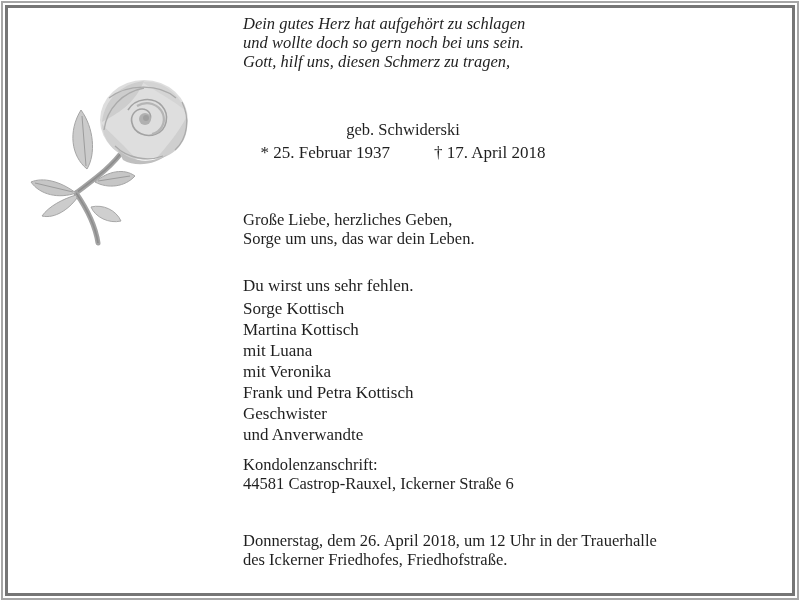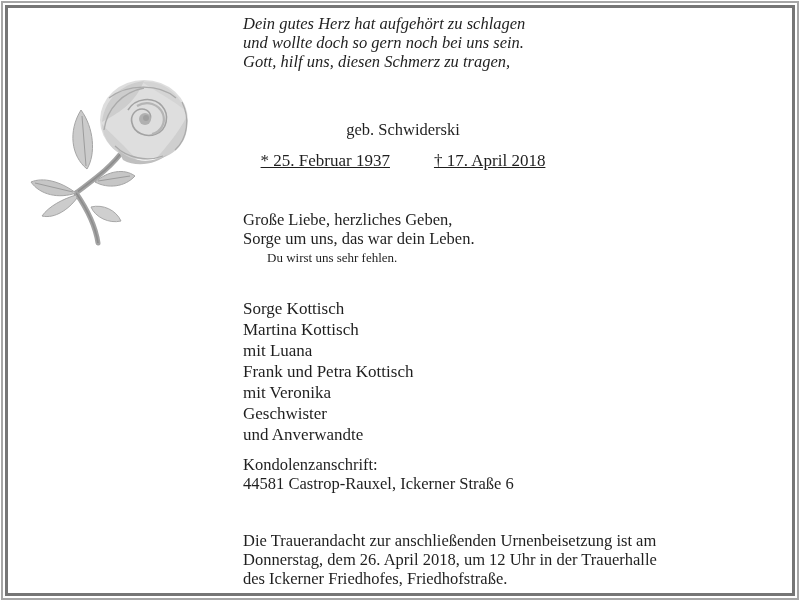--- a/index.html
+++ b/index.html
@@ -55,37 +55,35 @@
     font-size: 16.5px;
     line-height: 19px;
     margin-top: 17px;
   }
   .dates-row {
     display: flex;
     justify-content: center;
     gap: 44px;
     font-size: 17px;
     line-height: 20px;
-    margin-top: 12px;
+    margin-top: 4px;
     white-space: nowrap;
-    text-decoration: underline;
   }
 
   .verse {
     left: 243px; top: 210px;
     font-size: 16.5px;
     line-height: 19px;
     white-space: nowrap;
   }
   .missing-line {
-    left: 243px; top: 248px;
-    font-size: 13px;
+    left: 243px; top: 276px;
+    font-size: 17px;
     line-height: 19px;
     white-space: nowrap;
-    margin-left: 24px;
   }
 
   .mourners {
     left: 243px; top: 298px;
     font-size: 17px;
     line-height: 21px;
     white-space: nowrap;
   }
 
   .condolence {
@@ -173,30 +171,29 @@
     <div>Große Liebe, herzliches Geben,</div>
     <div>Sorge um uns, das war dein Leben.</div>
   </div>
 
   <div class="abs missing-line">Du wirst uns sehr fehlen.</div>
 
   <div class="abs mourners">
     <div>Sorge Kottisch</div>
     <div>Martina Kottisch</div>
     <div>mit Luana</div>
+    <div>mit Veronika</div>
     <div>Frank und Petra Kottisch</div>
-    <div>mit Veronika</div>
     <div>Geschwister</div>
     <div>und Anverwandte</div>
   </div>
 
   <div class="abs condolence">
     <div>Kondolenzanschrift:</div>
     <div>44581 Castrop-Rauxel, Ickerner Straße 6</div>
   </div>
 
   <div class="abs service">
-    <div>Die Trauerandacht zur anschließenden Urnenbeisetzung ist am</div>
     <div>Donnerstag, dem 26. April 2018, um 12 Uhr in der Trauerhalle</div>
     <div>des Ickerner Friedhofes, Friedhofstraße.</div>
   </div>
 
 </div>
 
 </body></html>

